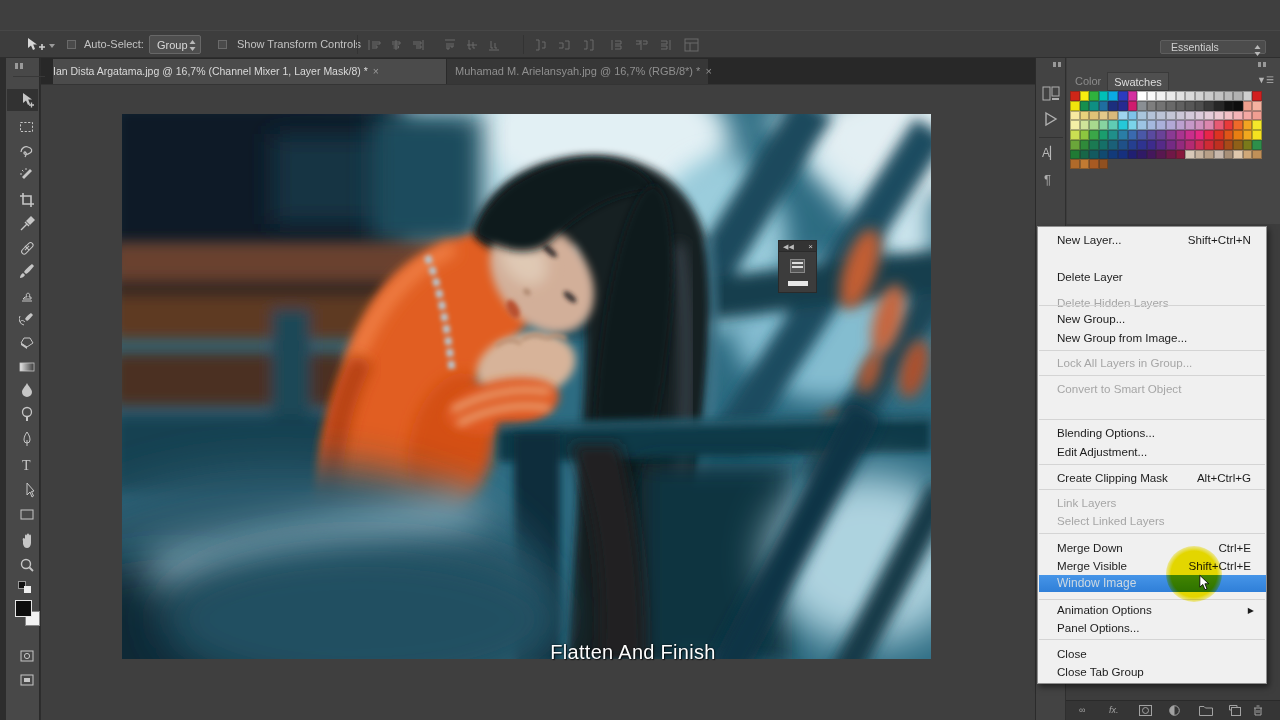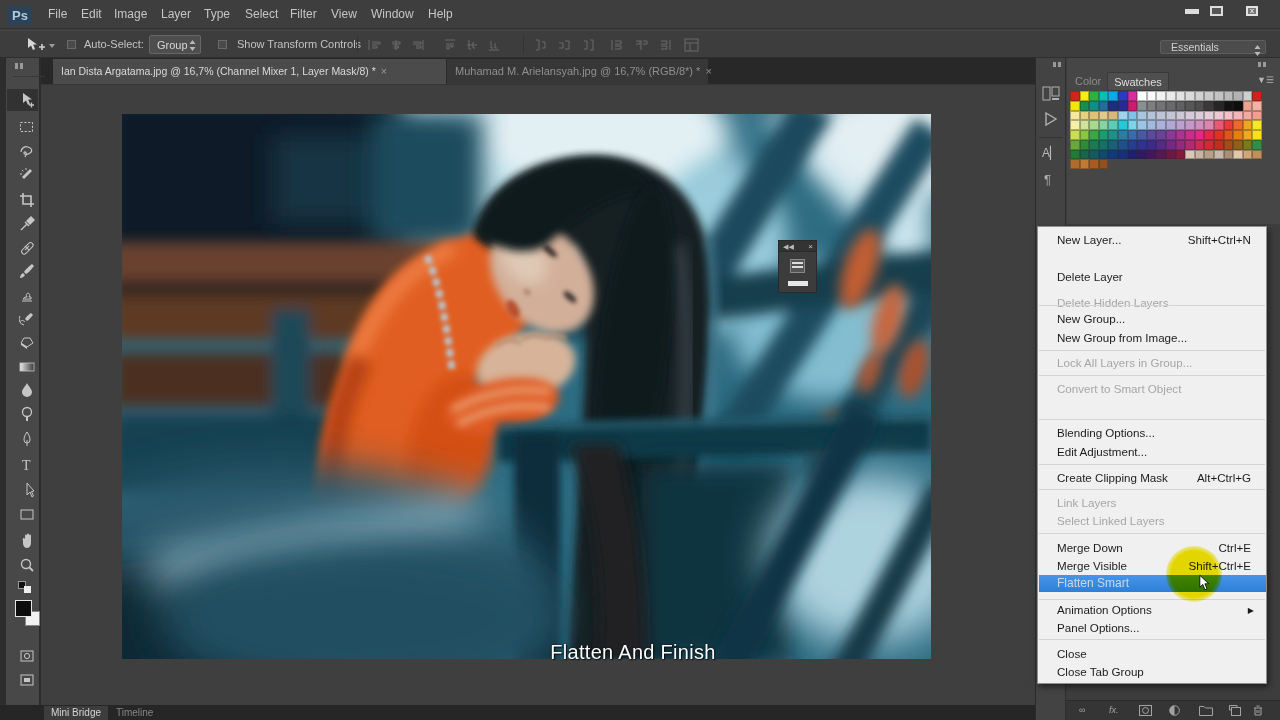--- a/index.html
+++ b/index.html
@@ -10,21 +10,21 @@
 #pslogo{position:absolute;left:8px;top:6px;width:24px;height:19px;background:#2c4257;color:#aacde4;font-size:13px;font-weight:bold;text-align:center;line-height:19px}
 .menu{position:absolute;top:0;height:28px;line-height:28px;color:#c6c6c6;font-size:12px}
 .winbtn{position:absolute;top:6px}
 
 #optbar{position:absolute;left:0;top:30px;width:1280px;height:28px;background:#3d3d3d;border-bottom:1px solid #2e2e2e;border-top:1px solid #474747}
 .cb{position:absolute;width:9px;height:9px;top:9px;background:#4a4a4a;border:1px solid #6a6a6a}
 .olab{position:absolute;top:0;height:27px;line-height:27px;font-size:11px;color:#c2c2c2}
 .osep{position:absolute;top:4px;width:1px;height:19px;background:#333}
 
 #tabbar{position:absolute;left:41px;top:58px;width:994px;height:26px;background:#282828}
-#tab1{position:absolute;left:12px;top:1px;width:393px;height:25px;background:#4b4b4b;color:#dadada;font-size:10.5px;line-height:25px;padding-left:8px;white-space:nowrap}
+#tab1{position:absolute;left:12px;top:1px;width:393px;height:25px;background:#4b4b4b;color:#dadada;font-size:10.5px;line-height:25px;white-space:nowrap}
 #tab2{position:absolute;left:405px;top:1px;width:262px;height:25px;background:#373737;color:#8f8f8f;font-size:11px;line-height:25px;padding-left:8px;border-left:1px solid #2a2a2a;white-space:nowrap}
 
 #ltb{position:absolute;left:0;top:58px;width:41px;height:662px;background:#2d2d2d}
 #ltbin{position:absolute;left:6px;top:0;width:34px;height:662px;background:#484848;border-right:1px solid #2a2a2a}
 .ti{position:absolute;left:9px;width:16px;height:16px}
 
 #canvas{position:absolute;left:41px;top:84px;width:994px;height:604px;background:#3f3f3f;border-top:1px solid #343434}
 #photo{position:absolute;left:81px;top:29px;width:809px;height:545px;overflow:hidden}
 #caption{position:absolute;left:392px;top:556px;width:400px;text-align:center;font-size:20px;letter-spacing:.8px;color:#fdfdfd;text-shadow:0 0 2px rgba(0,0,0,.8),1px 1px 1px rgba(0,0,0,.7);letter-spacing:.3px}
 #minipanel{position:absolute;left:737px;top:155px;width:39px;height:53px;background:#3c3c3c;border:1px solid #2a2a2a}
@@ -43,36 +43,20 @@
 .mi span{position:absolute;right:15px}
 .mgray{color:#a6a6a6}
 .msep{position:absolute;left:1px;width:226px;height:1px;background:#d4d4d4}
 #mhl{position:absolute;left:1px;top:348px;width:227px;height:17px;background:linear-gradient(#4695e8,#2f7fd8);color:#f4f6f8}
 #ycircle{position:absolute;left:1166px;top:546px;width:56px;height:56px;border-radius:50%;background:radial-gradient(circle,#f2e400 0%,#f2e400 58%,rgba(242,228,0,0) 78%);mix-blend-mode:multiply;z-index:30}
 #cursor{position:absolute;left:1199px;top:574px;z-index:31}
 </style></head>
 <body>
 <div id="root">
 
-<div id="titlebar">
-<div id="pslogo">Ps</div>
-<div class="menu" style="left:48px">File</div>
-<div class="menu" style="left:81px">Edit</div>
-<div class="menu" style="left:114px">Image</div>
-<div class="menu" style="left:161px">Layer</div>
-<div class="menu" style="left:204px">Type</div>
-<div class="menu" style="left:245px">Select</div>
-<div class="menu" style="left:290px">Filter</div>
-<div class="menu" style="left:331px">View</div>
-<div class="menu" style="left:371px">Window</div>
-<div class="menu" style="left:428px">Help</div>
-<div class="winbtn" style="left:1185px;top:9px;width:14px;height:5px;background:#dcdcdc"></div>
-<div class="winbtn" style="left:1210px;width:13px;height:10px;border:2px solid #dcdcdc;background:#555"></div>
-<div class="winbtn" style="left:1246px;width:12px;height:10px;border:2px solid #e2e2e2;background:#777;color:#fff;font-size:8px;line-height:6px;text-align:center">x</div>
-</div>
 
 <div id="optbar">
 <svg class="abs" style="left:25px;top:6px" width="22" height="16" viewBox="0 0 22 16">
         <path d="M3 1 L3 11 L6 8.6 L8 13 L10 12 L8.2 7.6 L12 7.6 Z" fill="#d8d8d8"></path>
         <path d="M14 10 h6 M17 7 v6" stroke="#cfcfcf" stroke-width="1.6"></path>
       </svg>
 <div class="abs" style="left:49px;top:13px;border-left:3px solid transparent;border-right:3px solid transparent;border-top:4px solid #9a9a9a"></div>
 <div class="cb" style="left:67px"></div>
 <div class="olab" style="left:84px">Auto-Select:</div>
 <div class="abs" style="left:149px;top:4px;width:52px;height:19px;background:#4e4e4e;border:1px solid #676767;border-radius:2px;color:#d8d8d8;font-size:11px;line-height:18px;padding-left:7px">Group<svg style="position:absolute;right:4px;top:4px" width="7" height="11" viewBox="0 0 7 11">
@@ -317,24 +301,20 @@
         <div style="position:absolute;left:0;top:0;width:100%;height:11px;background:#333;border-bottom:1px solid #2a2a2a">
           <span style="position:absolute;left:4px;top:2px;font-size:7px;color:#bbb">◀◀</span>
           <span style="position:absolute;right:3px;top:1px;font-size:8px;color:#ccc">×</span>
         </div>
         <div style="position:absolute;left:11px;top:18px;width:15px;height:14px;background:#555;border:1px solid #888"></div>
         <div style="position:absolute;left:13px;top:21px;width:11px;height:2px;background:#ddd"></div>
         <div style="position:absolute;left:13px;top:25px;width:11px;height:2px;background:#ddd"></div>
         <div style="position:absolute;left:9px;top:40px;width:20px;height:5px;background:#e8e8e8"></div>
       </div>
       <div id="caption">Flatten And Finish</div>
-    </div>
-<div id="bstrip">
-      <div class="abs" style="left:44px;top:1px;width:64px;height:14px;background:#3d3d3d;color:#d4d4d4;font-size:10px;text-align:center;line-height:14px">Mini Bridge</div>
-      <div class="abs" style="left:116px;top:1px;color:#858585;font-size:10px;line-height:14px">Timeline</div>
     </div>
 <div id="dock">
       <div id="dcol">
         <div class="abs" style="left:17px;top:4px;width:3px;height:5px;background:#999"></div>
         <div class="abs" style="left:22px;top:4px;width:3px;height:5px;background:#999"></div>
         <svg class="abs" style="left:6px;top:27px" width="18" height="18" viewBox="0 0 18 18">
           <rect x="1" y="2" width="7" height="13" fill="none" stroke="#b0b0b0"></rect>
           <rect x="10" y="2" width="7" height="9" fill="none" stroke="#b0b0b0"></rect>
           <rect x="10" y="13" width="7" height="2" fill="#b0b0b0"></rect>
         </svg>
@@ -543,19 +523,19 @@
       <div class="msep" style="top:306px"></div>
       <div class="mi" style="top:312px">Merge Down<span>Ctrl+E</span></div>
       <div class="mi" style="top:330px">Merge Visible<span>Shift+Ctrl+E</span></div>
       <div class="msep" style="top:372px"></div>
       <div class="mi" style="top:374px">Animation Options<span style="font-size:8px;right:12px;top:1px">▶</span></div>
       <div class="mi" style="top:392px">Panel Options...</div>
       <div class="msep" style="top:412px"></div>
       <div class="mi" style="top:418px">Close</div>
       <div class="mi" style="top:436px">Close Tab Group</div>
       <div id="mhl">
-        <span style="position:absolute;left:18px;top:0;line-height:17px;font-size:12px;color:#ccd8e2">Flatten Smart</span>
+        <span style="position:absolute;left:18px;top:0;line-height:17px;font-size:12px;color:#ccd8e2">Window Image</span>
       </div>
     </div>
 <div id="ycircle"></div>
 <svg id="cursor" width="11" height="17" viewBox="0 0 13 19">
       <path d="M1 1 L1 15 L4.5 11.8 L7 18 L9.5 17 L7 11 L11.5 11 Z" fill="#fff" stroke="#000" stroke-width="1"></path>
     </svg>
 </div>
 </body></html>

